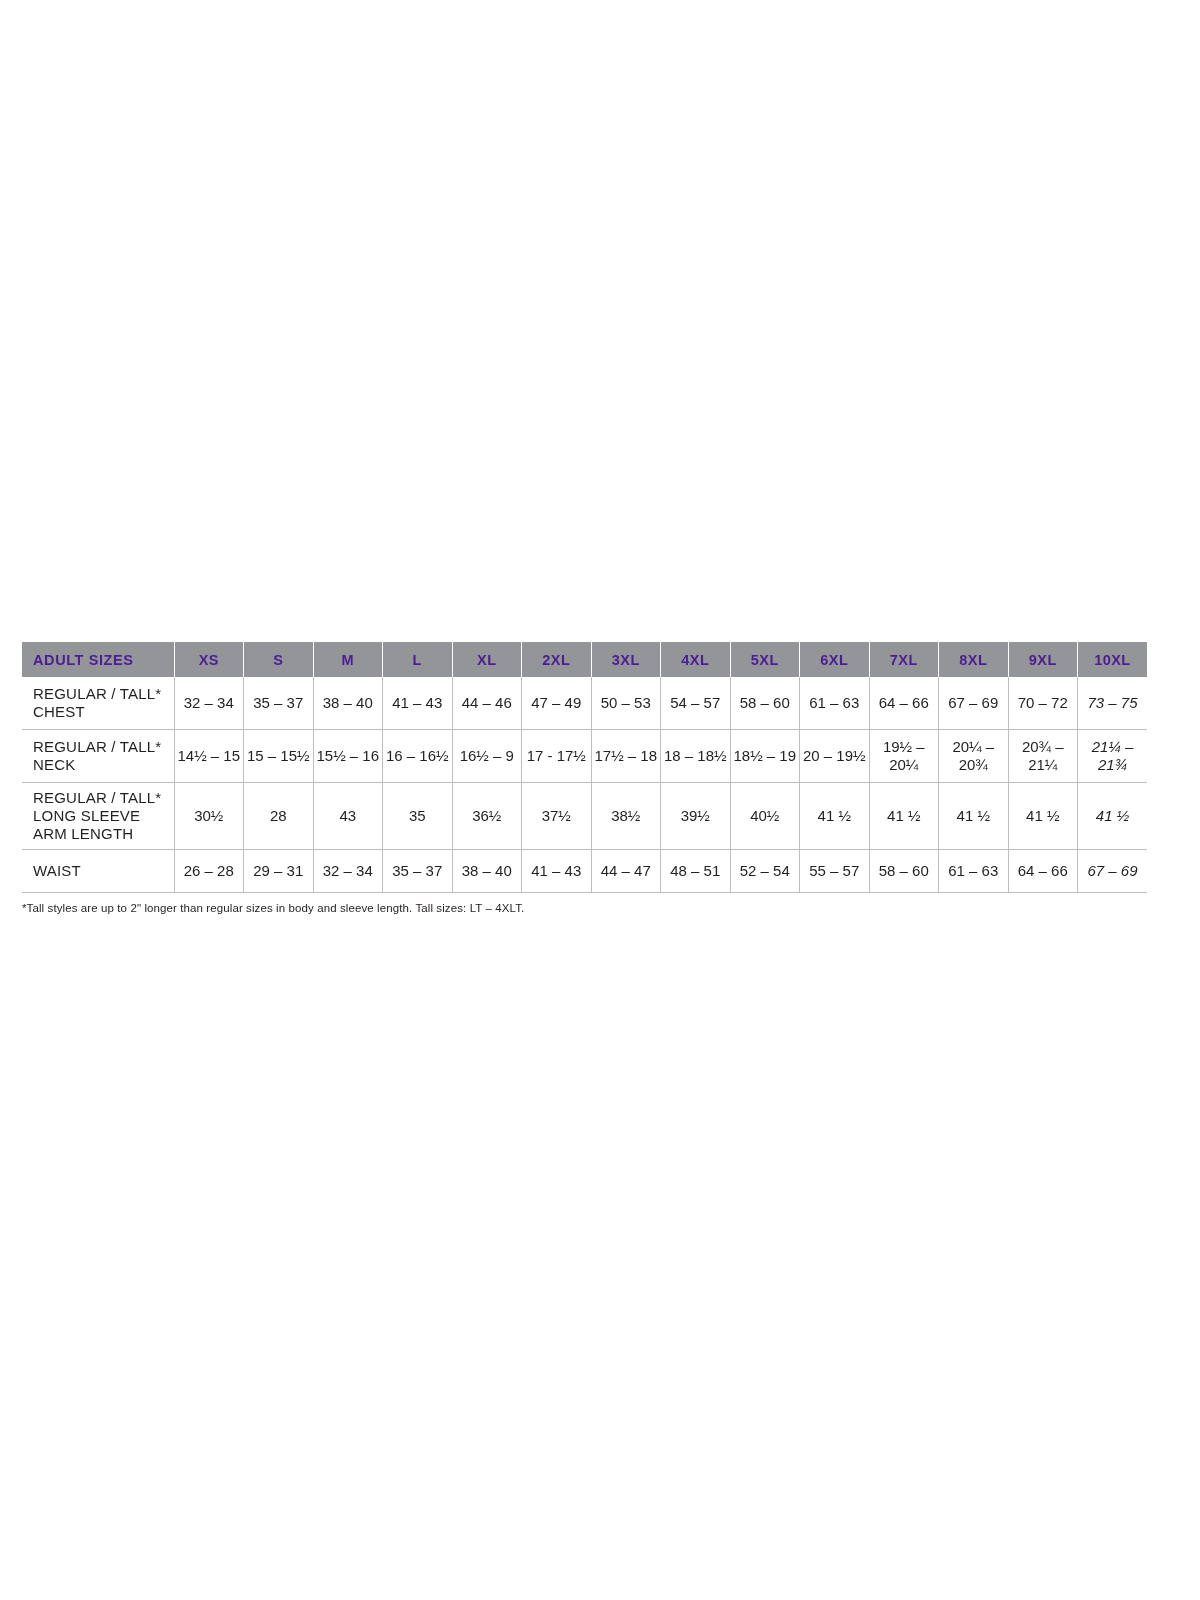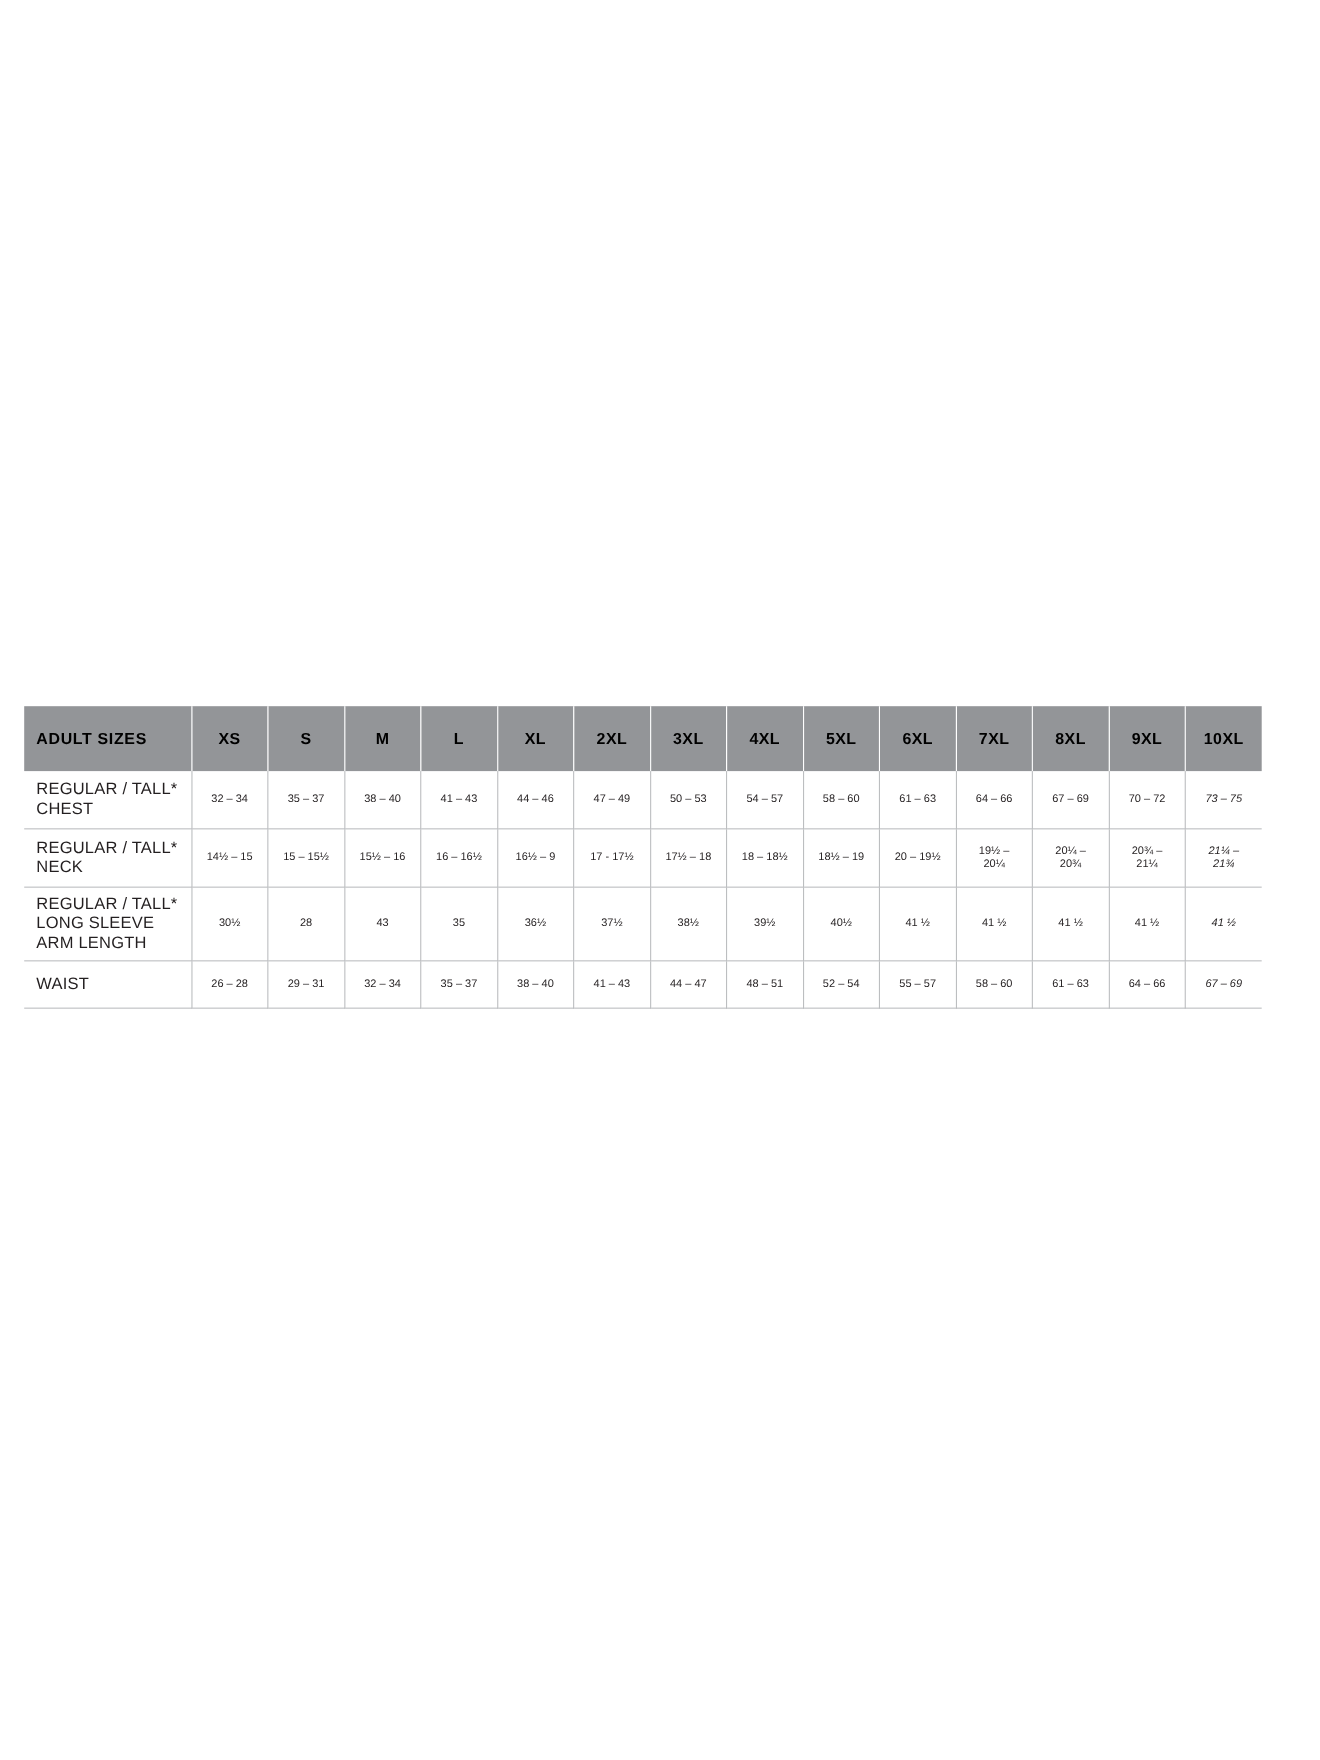--- a/index.html
+++ b/index.html
@@ -27,41 +27,41 @@
     border-collapse: collapse;
     width: 1116px;
     table-layout: fixed;
   }
 
   table.size-chart col.label-col { width: 152px; }
   table.size-chart col.size-col { width: 69.5px; }
 
   thead th {
     background: #939598;
-    color: #000000;
+    color: #4c1d95;
     font-size: 14.5px;
     font-weight: bold;
     letter-spacing: 0.4px;
     height: 27px;
-    padding: 16px;
+    padding: 4px;
     vertical-align: middle;
     text-align: center;
     border-right: 1px solid #ffffff;
   }
   thead th.label-head {
     text-align: left;
     padding-left: 11px;
     letter-spacing: 0.6px;
   }
   thead th:last-child { border-right: none; }
 
   tbody td {
     border-bottom: 1px solid #bcbec0;
     border-right: 1px solid #bcbec0;
-    font-size: 10px;
+    font-size: 15px;
     color: #231f20;
     text-align: center;
     vertical-align: middle;
     padding: 6px 2px;
     line-height: 1.22;
   }
   tbody td:last-child { border-right: none; font-style: italic; }
 
   tbody td.row-label {
     text-align: left;
@@ -210,14 +210,15 @@
         <td class="nowrap">55 – 57</td>
         <td class="nowrap">58 – 60</td>
         <td class="nowrap">61 – 63</td>
         <td class="nowrap">64 – 66</td>
         <td class="nowrap">67 – 69</td>
       </tr>
 
     </tbody>
   </table>
 
+  <div class="footnote">*Tall styles are up to 2" longer than regular sizes in body and sleeve length. Tall sizes: LT – 4XLT.</div>
 
 </div>
 
 </body></html>

